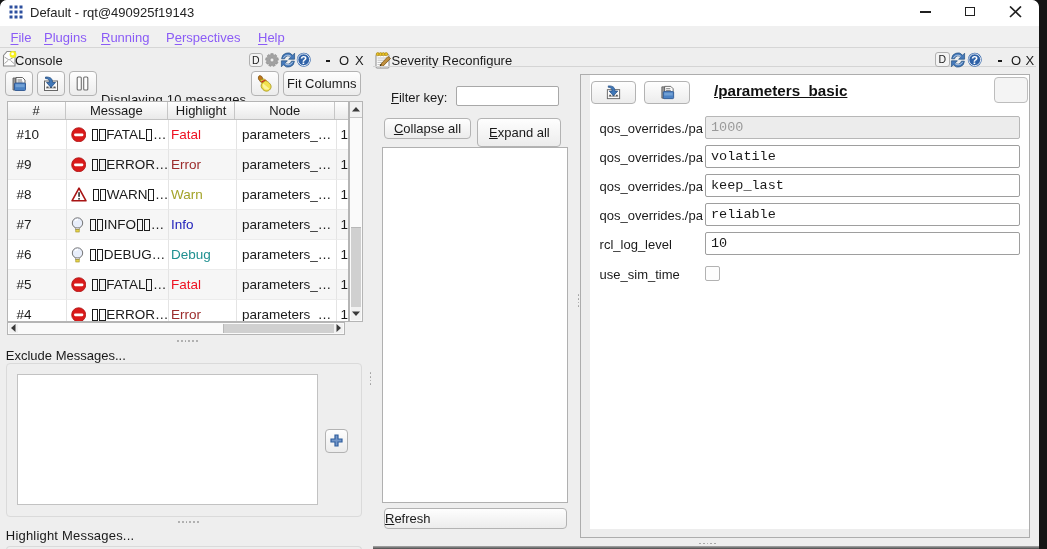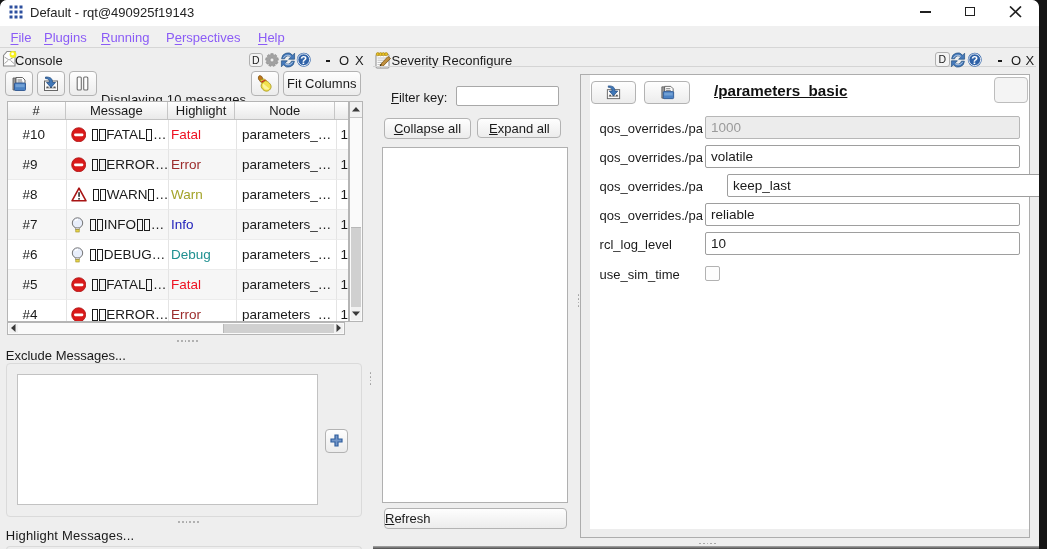--- a/index.html
+++ b/index.html
@@ -13,40 +13,40 @@
 .menuitem u{text-decoration-thickness:1px;text-underline-offset:2px}
 
 .btn{border:1px solid #b3b3b3;border-radius:4px;background:linear-gradient(#fefefe,#ececec);box-sizing:border-box}
 .tbtn{display:flex;align-items:center;justify-content:center}
 
 #tbl{left:6.5px;top:100.5px;width:342px;height:221px;border:1px solid #b5b5b5;background:#fff;box-sizing:border-box;overflow:hidden}
 .hdr{height:17.6px;background:linear-gradient(#fefefe,#e9e9e9);border-bottom:1px solid #c2c2c2;display:flex}
 .hcell{font-size:13px;color:#1a1a1a;text-align:center;border-right:1px solid #c6c6c6;box-sizing:border-box;line-height:17px}
 .row{display:flex;height:30px}
 .cell{box-sizing:border-box;border-right:1px solid #e4e4e4;border-bottom:1px solid #ececec;font-size:13.5px;display:flex;align-items:center;overflow:hidden;white-space:nowrap;flex-shrink:0}
-.c1{width:59px;padding-left:15px;color:#1a1a1a}
+.c1{width:59px;padding-left:9px;color:#1a1a1a}
 .c2{width:102.9px;padding-left:4px}
 .c3{width:67.8px;padding-left:1.5px}
 .c4{width:100.3px;padding-left:4.8px;color:#1a1a1a}
 .c5{width:12.6px;padding-left:3px;border-right:none;color:#1a1a1a}
 .odd{background:#f6f6f6}
 .tofu{display:inline-block;width:6.2px;height:11.6px;border:1.2px solid #1c1c1c;box-sizing:border-box;margin:0 .6px;vertical-align:-1.5px}
 .mtx{color:#1a1a1a;margin-left:5.5px;white-space:nowrap}
 
 .sb{background:#fafafa;border:1px solid #b5b5b5;box-sizing:border-box}
 .sbb{background:#f1f1f1;display:flex;align-items:center;justify-content:center}
 
 .gb{border:1px solid #dadada;border-radius:4px;box-sizing:border-box}
 .lbl13{font-size:13px;color:#1a1a1a}
 input{outline:none}
 .dots-h{display:flex;gap:2px}
 .dots-h i,.dots-v i{width:1.8px;height:1.8px;background:#9f9f9f;border-radius:50%;display:block}
 .dots-v{display:flex;flex-direction:column;gap:2px}
 
-.fi{position:absolute;box-sizing:border-box;border:1px solid #9e9e9e;border-radius:2px;background:#fff;font-family:Liberation Sans, sans-serif;font-size:13.5px;color:#1a1a1a;padding:0 0 0 5.5px;width:315.1px;height:23.2px;left:704.5px}
+.fi{position:absolute;box-sizing:border-box;border:1px solid #9e9e9e;border-radius:2px;background:#fff;font-family:Liberation Mono, monospace;font-size:13.5px;color:#1a1a1a;padding:0 0 0 5.5px;width:315.1px;height:23.2px;left:704.5px}
 .flabel{position:absolute;left:599.6px;width:103px;overflow:hidden;white-space:nowrap;font-size:13px;color:#1a1a1a}
 </style>
 </head>
 <body>
 <div id="win">
   <div class="abs" id="titlebar"></div>
   <svg class="abs" style="left:9px;top:5px" width="14" height="14" viewBox="0 0 14 14">
     <g fill="#2d4f9e">
       <rect x="0.5" y="0.5" width="3" height="3"></rect>
         <rect x="5.5" y="0.5" width="3" height="3"></rect>
@@ -332,21 +332,21 @@
   </svg>
   <div class="abs" style="left:997.8px;top:59.8px;width:4.3px;height:2.1px;background:#1a1a1a"></div>
   <div class="abs" style="left:1011px;top:52.5px;font-size:13px;color:#1a1a1a">O</div>
   <div class="abs" style="left:1025.5px;top:52.5px;font-size:13px;color:#1a1a1a">X</div>
 
   <div class="abs lbl13" style="left:391px;top:89.5px"><u>F</u>ilter key:</div>
   <input class="abs" style="left: 456px; top: 85.9px; width: 102.6px; height: 19.8px; border: 1px solid rgb(168, 168, 168); border-radius: 2px; box-sizing: border-box; background: rgb(255, 255, 255);">
   <div class="abs btn tbtn lbl13" style="left:384px;top:118.3px;width:87px;height:20.5px">
       <span><u>C</u>ollapse all</span>
     </div>
-  <div class="abs btn tbtn lbl13" style="left:477.3px;top:118.3px;width:84.2px;height:20px">
+  <div class="abs btn tbtn lbl13" style="left:477.3px;top:118.3px;width:84.2px;height:29px">
       <span><u>E</u>xpand all</span>
     </div>
   <div class="abs" style="left:382px;top:146.7px;width:185.5px;height:356.6px;background:#fff;border:1px solid #b0b0b0;box-sizing:border-box">
   </div>
   <div class="abs btn lbl13" style="left:384px;top:507.8px;width:183px;height:21.7px;display:flex;align-items:center;">
       <span><u>R</u>efresh</span>
     </div>
   <div class="abs dots-v" style="left:577.5px;top:294px">
       <i></i>
       <i></i>
@@ -379,21 +379,21 @@
 
   <div class="flabel" style="top:121px">qos_overrides./parameters</div>
   <div class="flabel" style="top:150.1px">qos_overrides./parameters</div>
   <div class="flabel" style="top:179.2px">qos_overrides./parameters</div>
   <div class="flabel" style="top:208.3px">qos_overrides./parameters</div>
   <div class="flabel" style="top:237.4px">rcl_log_level</div>
   <div class="flabel" style="top:267.2px">use_sim_time</div>
 
   <input class="fi" style="top: 115.9px; background: rgb(236, 236, 236); color: rgb(154, 154, 154); border-color: rgb(183, 183, 183);" value="1000" disabled="">
   <input class="fi" style="top: 145px;" value="volatile">
-  <input class="fi" style="top: 174.1px; margin-left: 22px;" value="keep_last">
+  <input class="fi" style="top: 174.1px;" value="keep_last">
   <input class="fi" style="top: 203.2px;" value="reliable">
   <input class="fi" style="top: 232.3px;" value="10">
   <div class="abs" style="left:704.8px;top:266.4px;width:14.8px;height:14.8px;border:1px solid #b2b2b2;border-radius:2px;background:#fdfdfd;box-sizing:border-box"></div>
 
   <div class="abs dots-h" style="left:699px;top:542.7px">
       <i></i>
       <i></i>
       <i></i>
       <i></i>
       <i></i>

